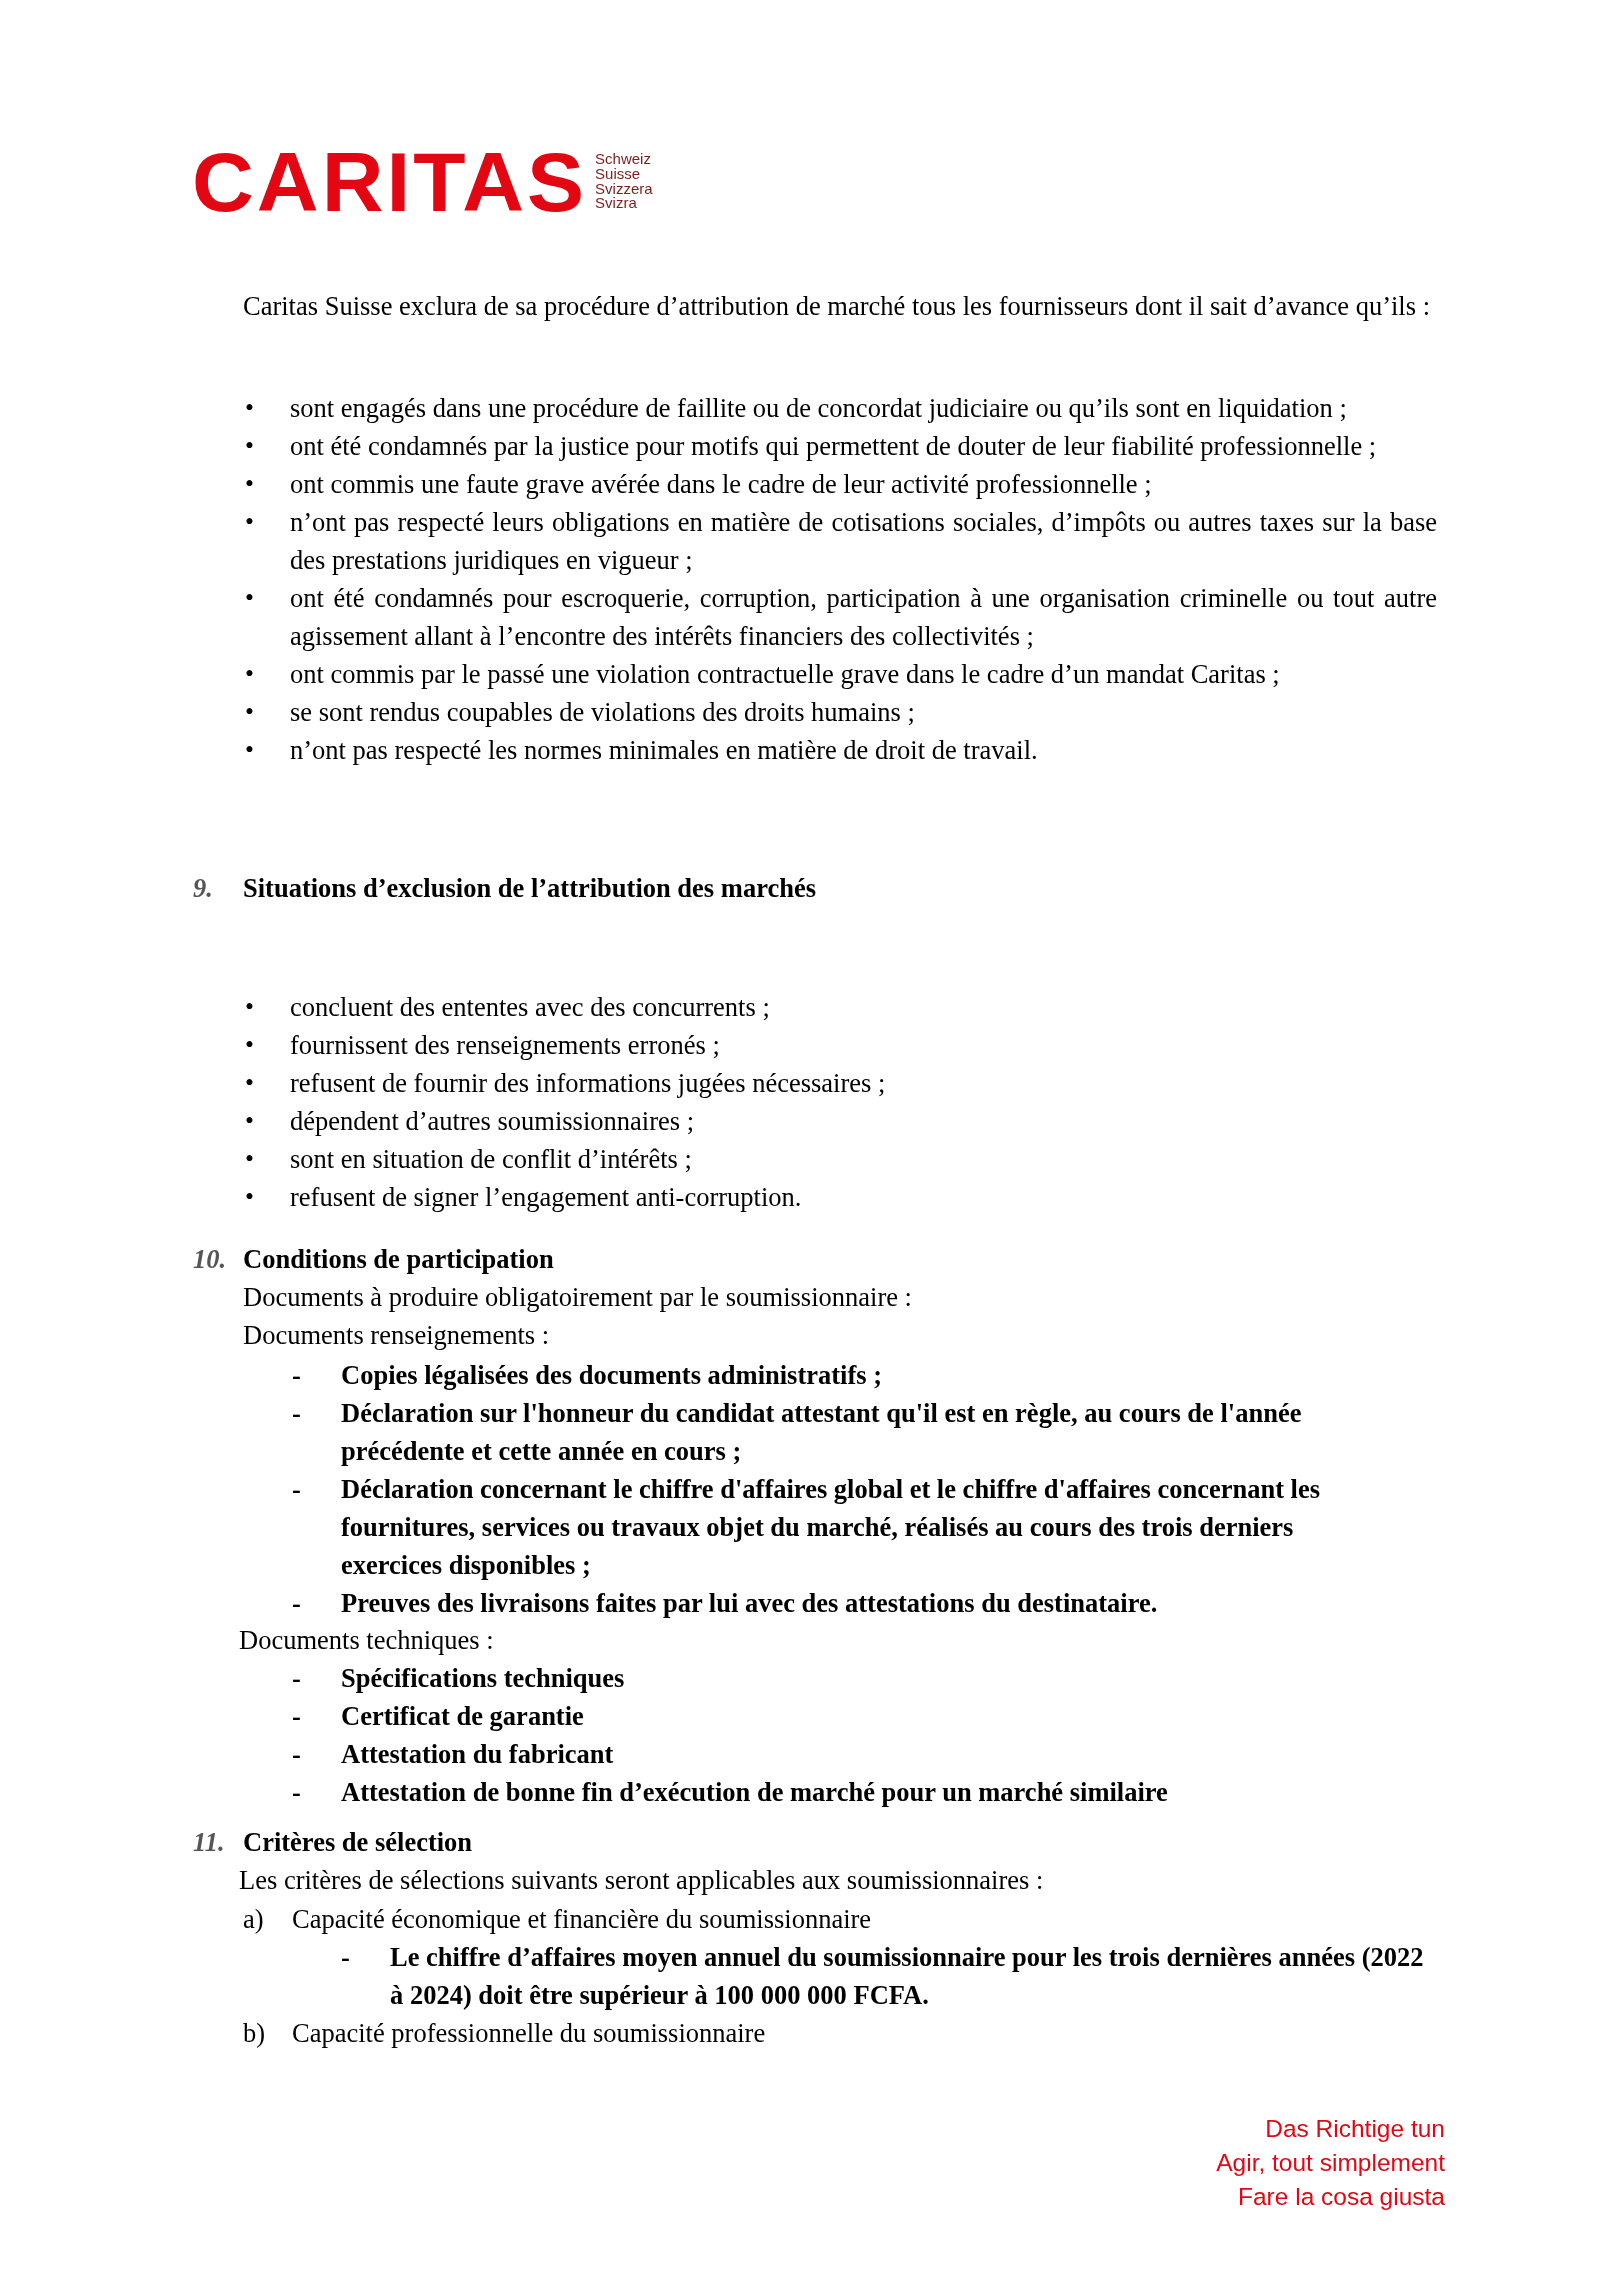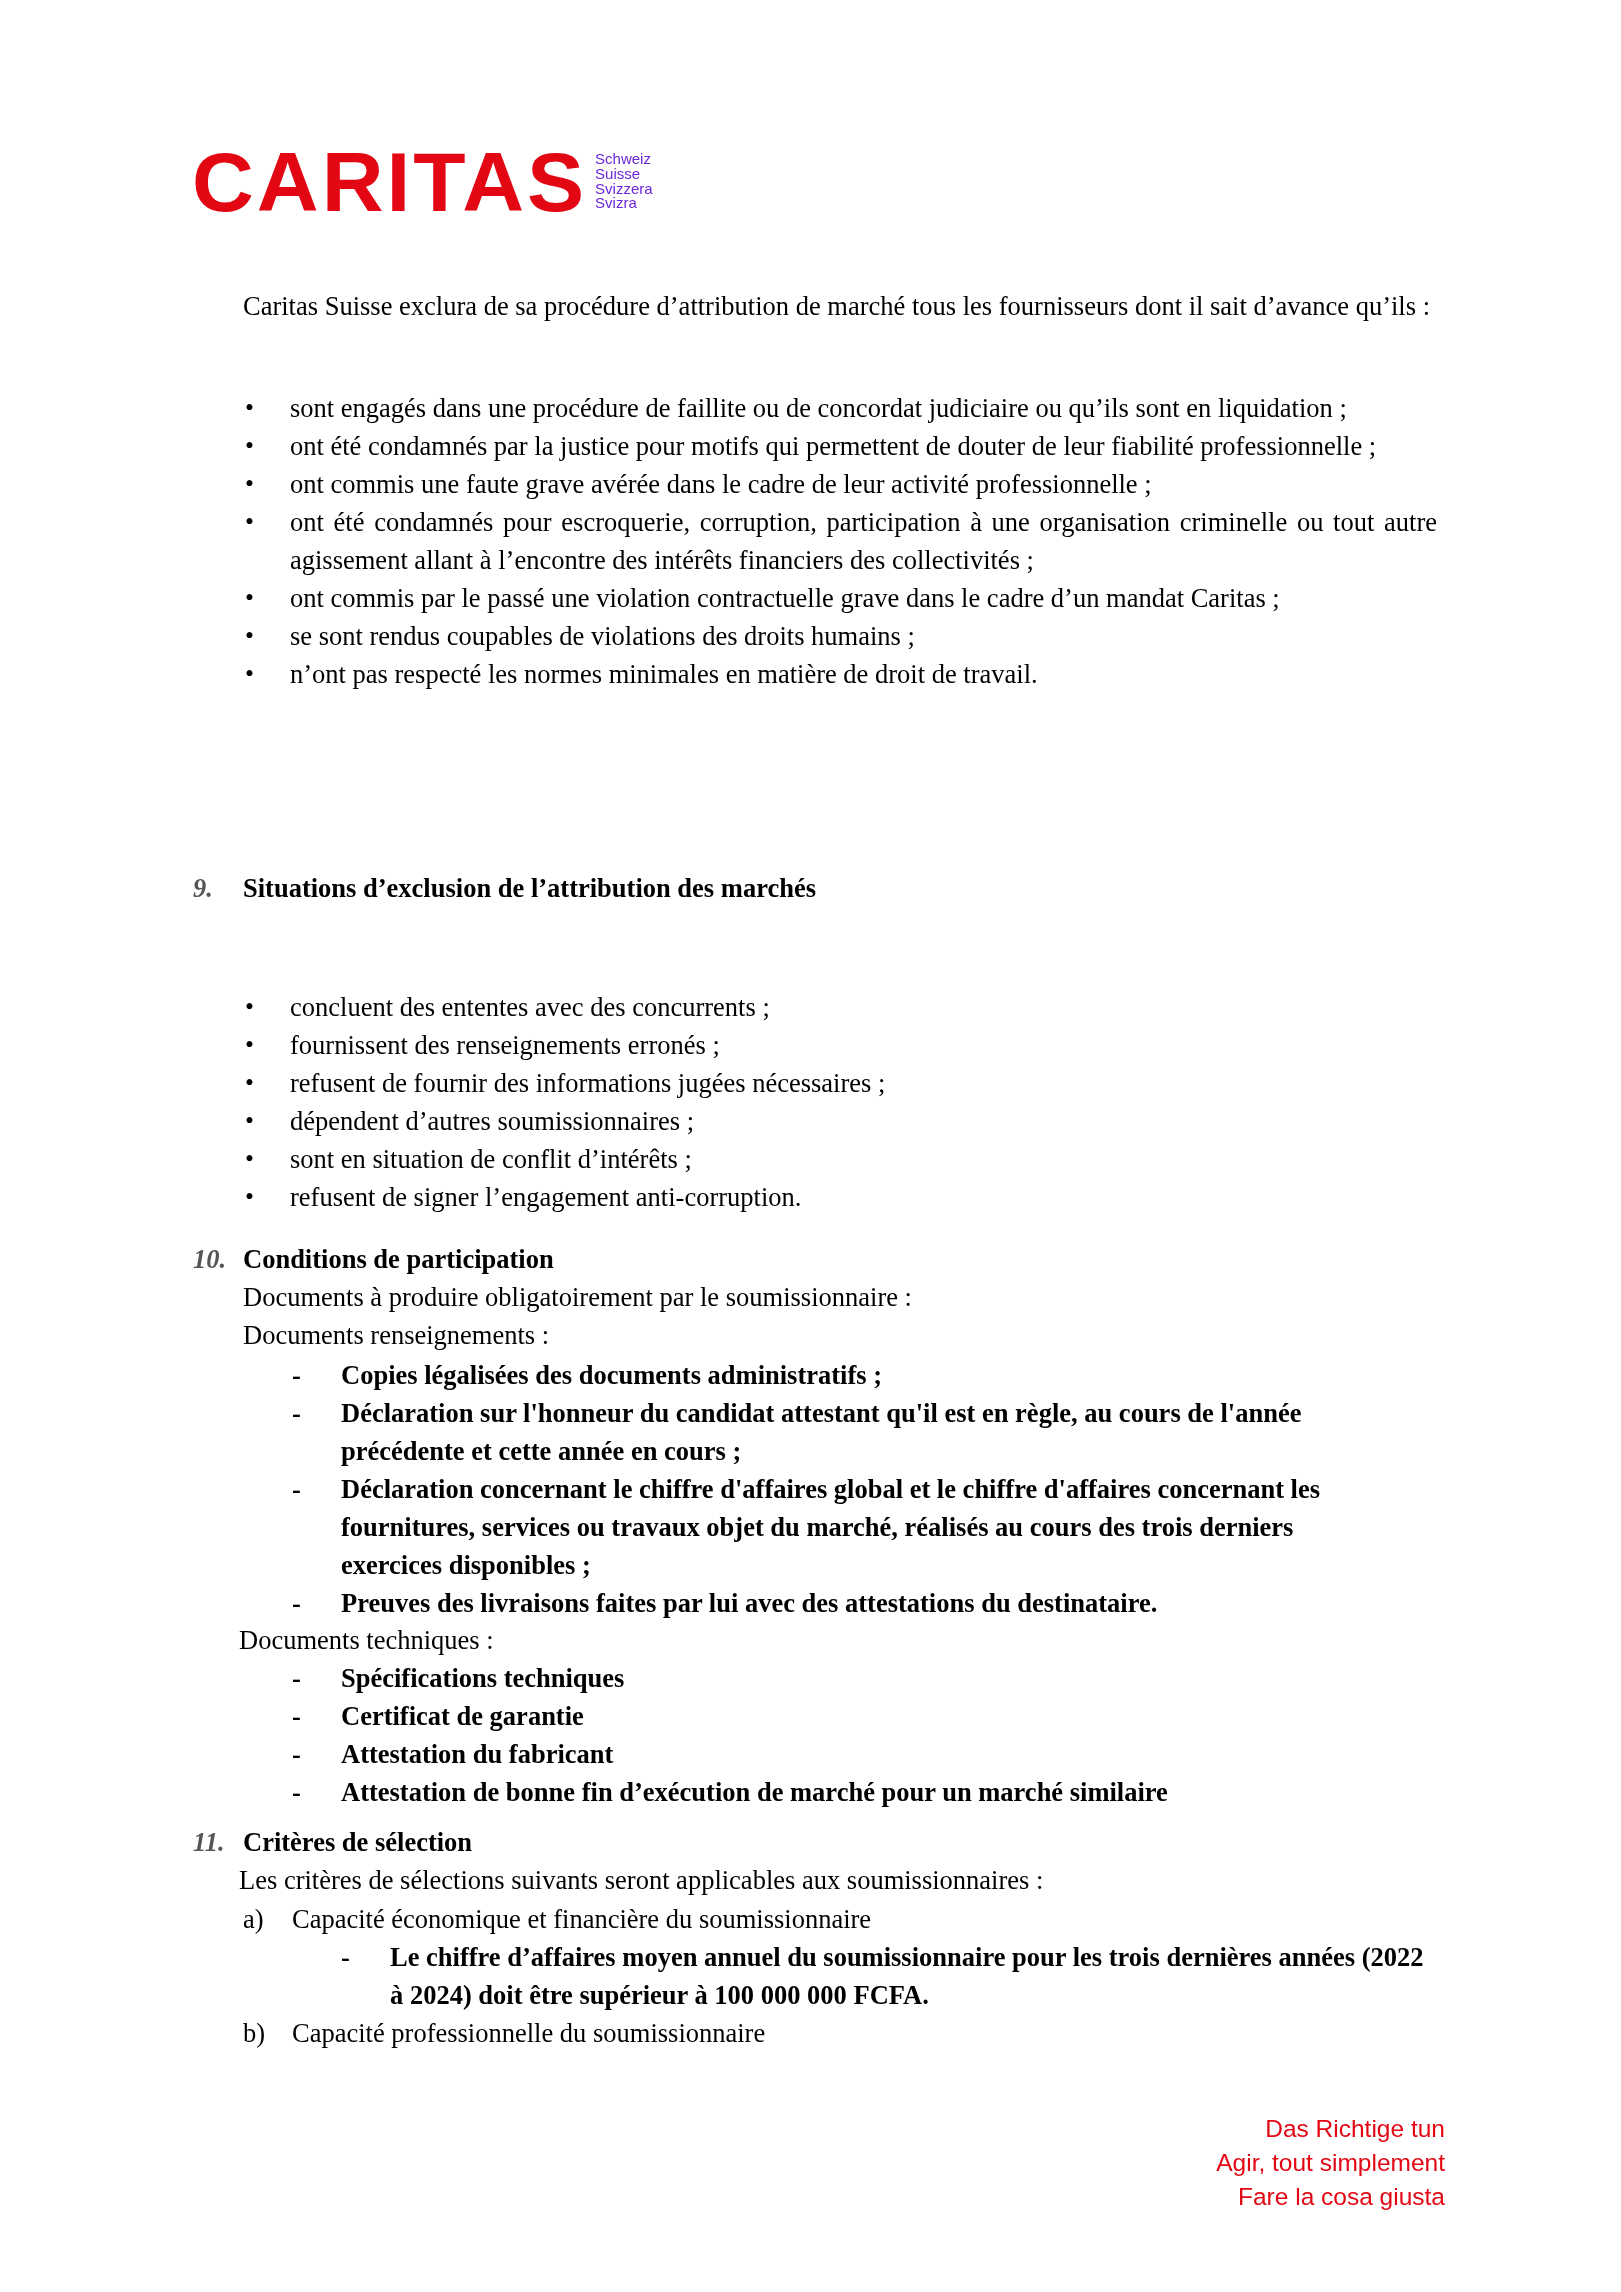--- a/index.html
+++ b/index.html
@@ -6,21 +6,21 @@
   body { width: 1621px; height: 2293px; position: relative; overflow: hidden;
          font-family: "Liberation Serif", serif; color: #000; }
   .page { position: absolute; left: 0; top: 0; width: 1621px; height: 2293px; padding-left: 8px; }
 
   
   .logo { position: absolute; left: 192px; top: 147px; height: 69px; display: flex; align-items: center; }
   .logo-word { font-family: "Liberation Sans", sans-serif; font-weight: 700; font-size: 84px;
                letter-spacing: 2.9px; color: #e30613; line-height: 1; transform: scaleX(1.02);
                transform-origin: left center; }
   .logo-langs { margin-left: 15.7px; font-family: "Liberation Sans", sans-serif; font-size: 15px;
-                line-height: 14.7px; color: #6d28d9; }
+                line-height: 14.7px; color: #7f1d1d; }
   .logo-langs div { white-space: nowrap; }
 
   
   .txt { font-size: 26.5px; line-height: 38px; text-align: justify; }
 
   .intro { position: absolute; left: 243px; top: 287px; width: 1194px; }
 
   ul.bullets { list-style: none; margin: 0; padding: 0; }
   ul.bullets li { position: relative; padding-left: 47px; text-align: justify; }
   ul.bullets li::before { content: "\2022"; position: absolute; left: 2px; top: 0; font-size: 25.5px; }
@@ -71,20 +71,21 @@
       <div>Svizra</div>
     </div>
   </div>
 
   <p class="txt intro" style="margin:0">Caritas Suisse exclura de sa procédure d’attribution de marché tous les fournisseurs dont il sait d’avance qu’ils :</p>
 
   <ul class="bullets txt list1">
     <li>sont engagés dans une procédure de faillite ou de concordat judiciaire ou qu’ils sont en liquidation ;</li>
     <li>ont été condamnés par la justice pour motifs qui permettent de douter de leur fiabilité professionnelle ;</li>
     <li>ont commis une faute grave avérée dans le cadre de leur activité professionnelle ;</li>
+    <li>n’ont pas respecté leurs obligations en matière de cotisations sociales, d’impôts ou autres taxes sur la base des prestations juridiques en vigueur ;</li>
     <li>ont été condamnés pour escroquerie, corruption, participation à une organisation criminelle ou tout autre agissement allant à l’encontre des intérêts financiers des collectivités ;</li>
     <li>ont commis par le passé une violation contractuelle grave dans le cadre d’un mandat Caritas ;</li>
     <li>se sont rendus coupables de violations des droits humains ;</li>
     <li>n’ont pas respecté les normes minimales en matière de droit de travail.</li>
   </ul>
 
   <span class="h-num s9-num">9.</span>
   <span class="h-title s9-title">Situations d’exclusion de l’attribution des marchés</span>
   <ul class="bullets txt list2">
     <li>concluent des ententes avec des concurrents ;</li>

